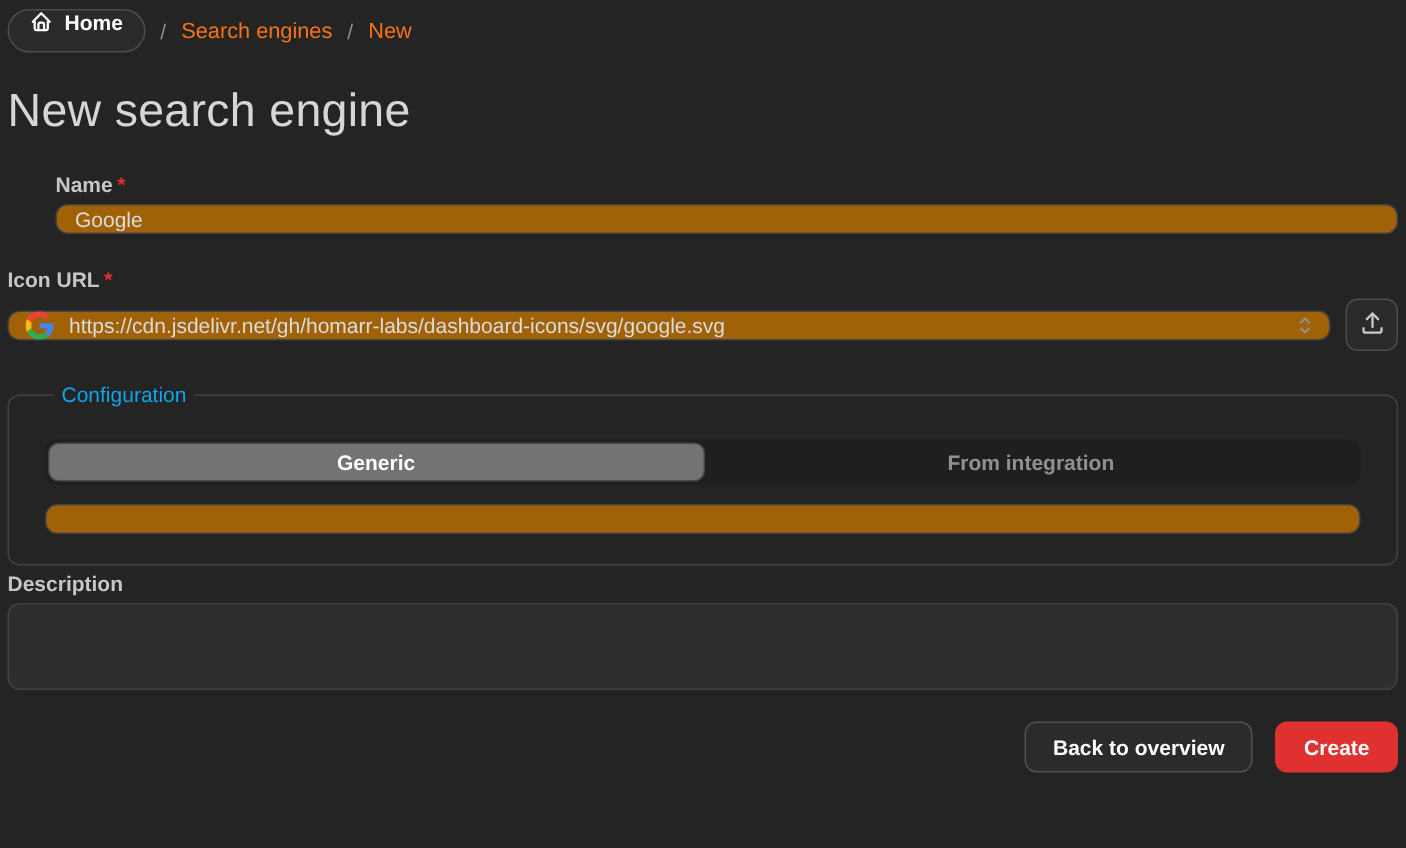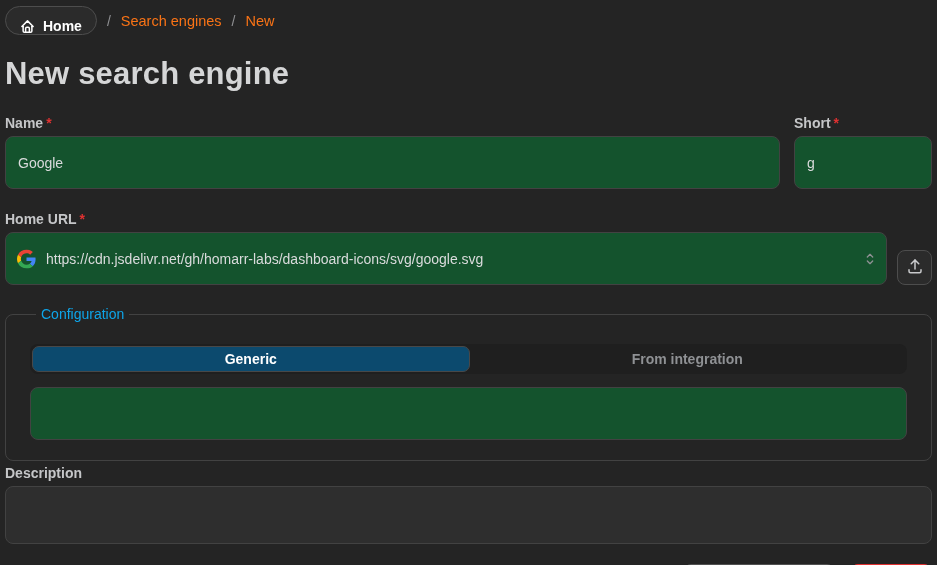--- a/index.html
+++ b/index.html
@@ -8,64 +8,64 @@
     background: #242424;
     font-family: "Liberation Sans", sans-serif;
     color: #c9cacc;
     padding: 5px 5px 0 5px;
     overflow: hidden;
   }
 
   
   .breadcrumb { display: flex; align-items: center; gap: 10px; margin-top: 1px; }
   .home-pill {
-    display: inline-flex; align-items: flex-end; gap: 8px;
+    display: inline-flex; align-items: flex-start; gap: 8px;
     height: 29px; padding: 0 14px;
     background: #2b2b2b;
     border: 1px solid #4d4d4d;
     border-radius: 16px;
     color: #ffffff; font-size: 14px; font-weight: 700;
     cursor: pointer;
   }
   .home-pill svg { display: block; }
   .crumb-sep { color: #8f9093; font-size: 14px; }
   .crumb-link { color: #f97316; font-size: 14.5px; text-decoration: none; cursor: pointer; }
 
   
   .page-title {
     margin-top: 21px;
-    font-size: 31px; font-weight: 700; color: #d5d6d7;
+    font-size: 31px; font-weight: 400; color: #d5d6d7;
     letter-spacing: 0.2px;
   }
 
   
   .field-label {
     display: block;
     font-size: 14px; font-weight: 700; color: #c5c6c8;
     margin-bottom: 5px; line-height: 16px;
   }
   .req { color: #e03131; margin-left: 3px; font-weight: 700; }
   .text-input {
-    width: 100%; height: 53px;
-    background: #14532d;
+    width: 100%; height: 20px;
+    background: #a16207;
     border: 1px solid #424242;
     border-radius: 8px;
     color: #dadbdc; font-size: 14px;
     font-family: "Liberation Sans", sans-serif;
     padding: 0 12px;
     outline: none;
   }
 
-  .row-name-short { display: flex; gap: 14px; margin-top: 23px; }
+  .row-name-short { display: flex; gap: 14px; margin-top: 23px; margin-left: 32px; }
   .col-name { flex: 1; }
   .col-short { width: 138px; }
 
   
   .icon-url-block { margin-top: 22px; }
-  .icon-url-row { display: flex; align-items: flex-end; gap: 10px; }
+  .icon-url-row { display: flex; align-items: center; gap: 10px; }
   .select-wrap { position: relative; flex: 1; }
   .select-wrap .text-input { padding-left: 40px; padding-right: 30px; }
   .google-icon {
     position: absolute; left: 12px; top: 50%; transform: translateY(-50%);
     width: 19px; height: 19px; display: flex;
   }
   .selector-icon {
     position: absolute; right: 9px; top: 50%; transform: translateY(-50%);
     display: flex; pointer-events: none;
   }
@@ -95,21 +95,21 @@
     padding: 2px;
     margin-top: 12px;
     height: 30px;
   }
   .seg-tab {
     flex: 1; display: flex; align-items: center; justify-content: center;
     font-size: 14px; font-weight: 600; color: #8f9194;
     border-radius: 7px; cursor: pointer;
   }
   .seg-tab.active {
-    background: #0c4a6e;
+    background: #737373;
     border: 1px solid #484848;
     color: #ffffff; font-weight: 700;
   }
   .url-template-block { margin-top: 13px; }
 
   
   .description-block { margin-top: 4px; }
   .textarea {
     width: 100%; height: 58px;
     background: #2e2e2e;
@@ -167,31 +167,25 @@
 
 <h1 class="page-title">New search engine</h1>
 
 <div class="row-name-short">
   <div class="col-name">
     <label class="field-label">
       <span>Name</span><span class="req">*</span>
     </label>
     <input class="text-input" type="text" value="Google" style="">
   </div>
-  <div class="col-short">
-    <label class="field-label">
-      <span>Short</span><span class="req">*</span>
-    </label>
-    <input class="text-input" type="text" value="g" style="">
-  </div>
 </div>
 
 <div class="icon-url-block">
   <label class="field-label">
-    <span>Home URL</span><span class="req">*</span>
+    <span>Icon URL</span><span class="req">*</span>
   </label>
   <div class="icon-url-row">
     <div class="select-wrap">
       <span class="google-icon">
         <svg viewBox="0 0 48 48" width="19" height="19">
           <path fill="#EA4335" d="M24 9.5c3.54 0 6.71 1.22 9.21 3.6l6.85-6.85C35.9 2.38 30.47 0 24 0 14.62 0 6.51 5.38 2.56 13.22l7.98 6.19C12.43 13.72 17.74 9.5 24 9.5z"></path>
           <path fill="#4285F4" d="M46.98 24.55c0-1.57-.15-3.09-.38-4.55H24v9.02h12.94c-.58 2.96-2.26 5.48-4.78 7.18l7.73 6c4.51-4.18 7.09-10.36 7.09-17.65z"></path>
           <path fill="#FBBC05" d="M10.53 28.59c-.48-1.45-.76-2.99-.76-4.59s.27-3.14.76-4.59l-7.98-6.19C.92 16.46 0 20.12 0 24c0 3.88.92 7.54 2.56 10.78l7.97-6.19z"></path>
           <path fill="#34A853" d="M24 48c6.48 0 11.93-2.13 15.89-5.81l-7.73-6c-2.15 1.45-4.92 2.3-8.16 2.3-6.26 0-11.57-4.22-13.47-9.91l-7.98 6.19C6.51 42.62 14.62 48 24 48z"></path>
         </svg>

